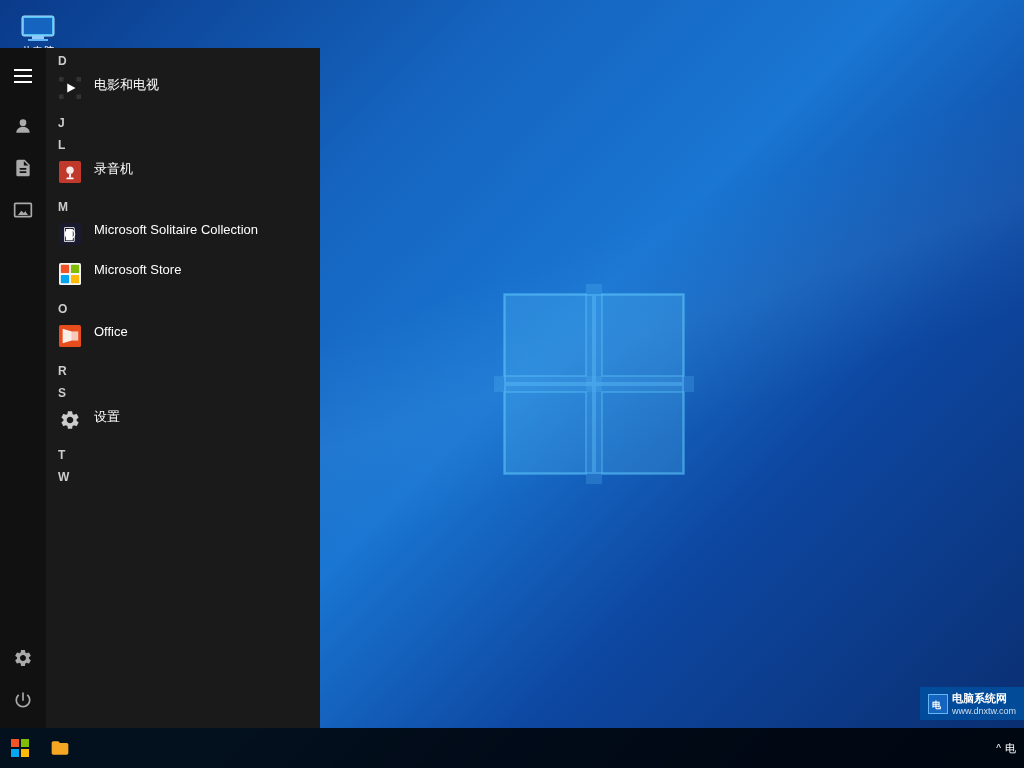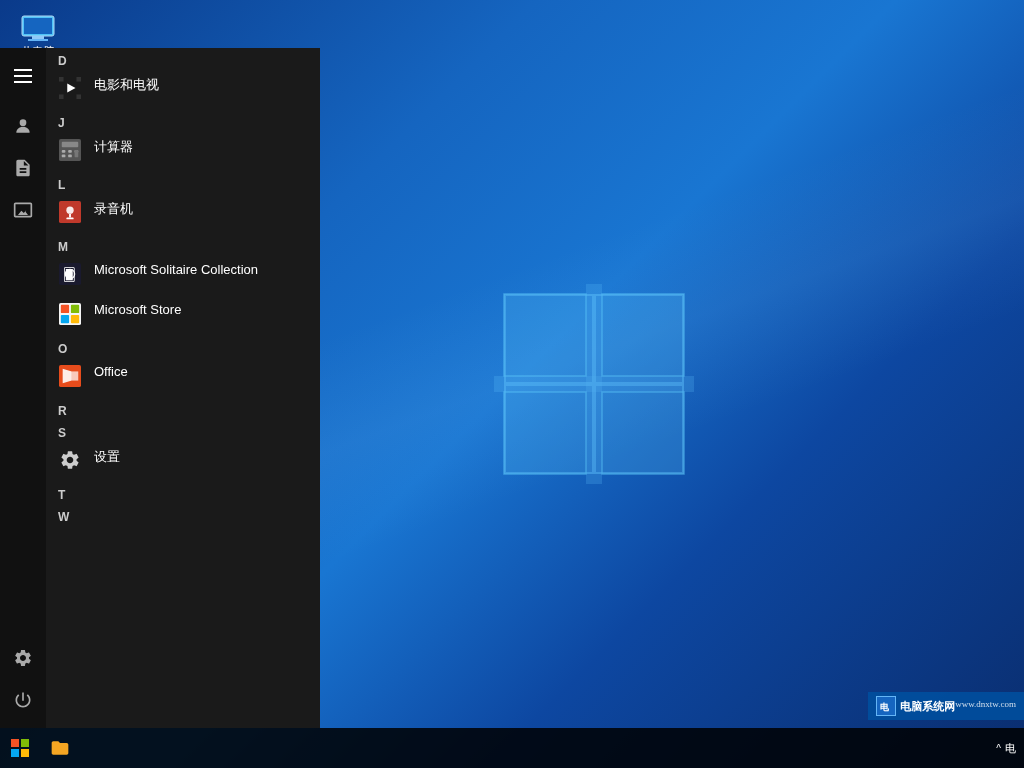--- a/index.html
+++ b/index.html
@@ -397,35 +397,20 @@
             <rect x="19" y="0" width="5" height="5" fill="#333"></rect>
             <rect x="0" y="19" width="5" height="5" fill="#333"></rect>
             <rect x="19" y="19" width="5" height="5" fill="#333"></rect>
             <polygon points="9,7 18,12 9,17" fill="white"></polygon>
           </svg>
         </div>
         <span class="app-item-name">电影和电视</span>
       </div>
 
       <div class="app-section-header">J</div>
-      <div class="app-item">
-        <div class="app-item-icon">
-          <svg width="22" height="22" viewBox="0 0 24 24" fill="white">
-            <rect width="24" height="24" rx="2" fill="#555"></rect>
-            <rect x="3" y="3" width="18" height="6" rx="1" fill="#888"></rect>
-            <rect x="3" y="12" width="4" height="3" rx="1" fill="#aaa"></rect>
-            <rect x="10" y="12" width="4" height="3" rx="1" fill="#aaa"></rect>
-            <rect x="17" y="12" width="4" height="3" rx="1" fill="#aaa"></rect>
-            <rect x="3" y="17" width="4" height="3" rx="1" fill="#aaa"></rect>
-            <rect x="10" y="17" width="4" height="3" rx="1" fill="#aaa"></rect>
-            <rect x="17" y="12" width="4" height="8" rx="1" fill="#777"></rect>
-          </svg>
-        </div>
-        <span class="app-item-name">计算器</span>
-      </div>
 
       <div class="app-section-header">L</div>
       <div class="app-item">
         <div class="app-item-icon">
           <svg width="22" height="22" viewBox="0 0 24 24">
             <rect width="24" height="24" rx="2" fill="#c0392b"></rect>
             <circle cx="12" cy="10" r="4" fill="white" opacity="0.9"></circle>
             <rect x="11" y="14" width="2" height="4" fill="white"></rect>
             <rect x="8" y="18" width="8" height="2" rx="1" fill="white"></rect>
           </svg>
@@ -514,19 +499,19 @@
     </div>
   </div>
 
   <div class="watermark">
     <div class="watermark-logo">
       <svg width="16" height="16" viewBox="0 0 16 16">
         <rect width="16" height="16" fill="#1565c0"></rect>
         <text x="2" y="12" font-size="9" fill="white" font-weight="bold">电</text>
       </svg>
     </div>
-    <div style="display:flex;flex-direction:row;font-family:Liberation Serif, serif;">
+    <div style="display:flex;flex-direction:column;">
       <span style="font-size:11px;font-weight:bold;">电脑系统网</span>
       <span style="font-size:9px;opacity:0.8;text-align:right;">www.dnxtw.com</span>
     </div>
   </div>
 
 </div>
 
 </body></html>

